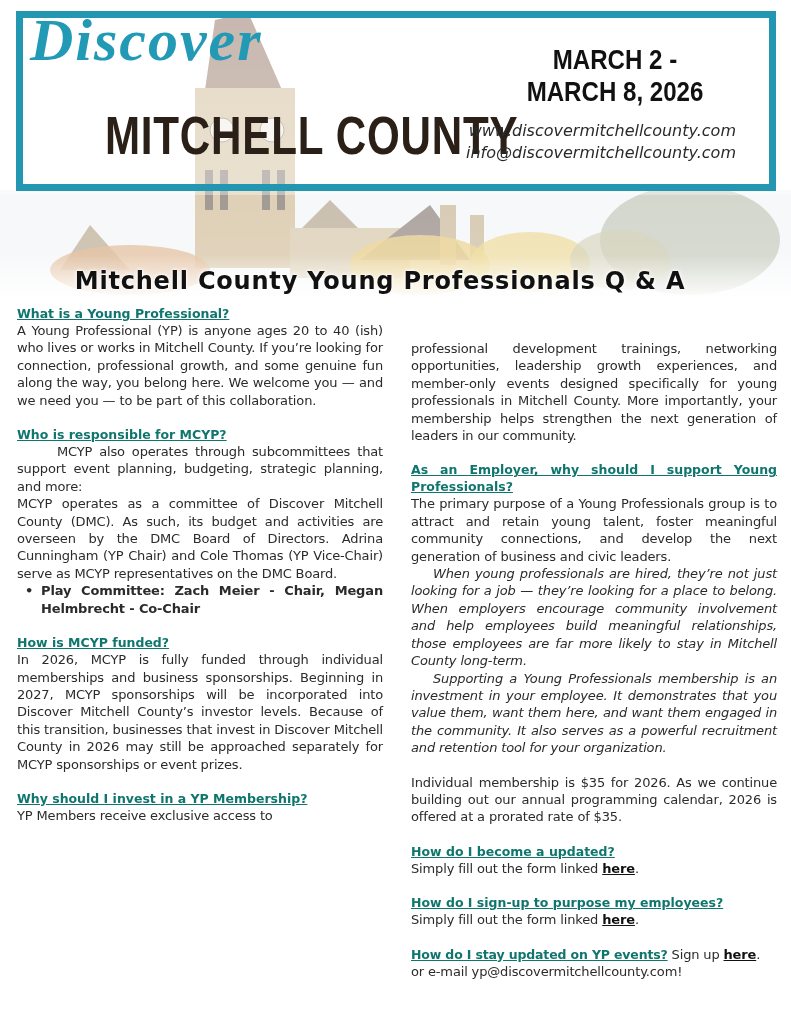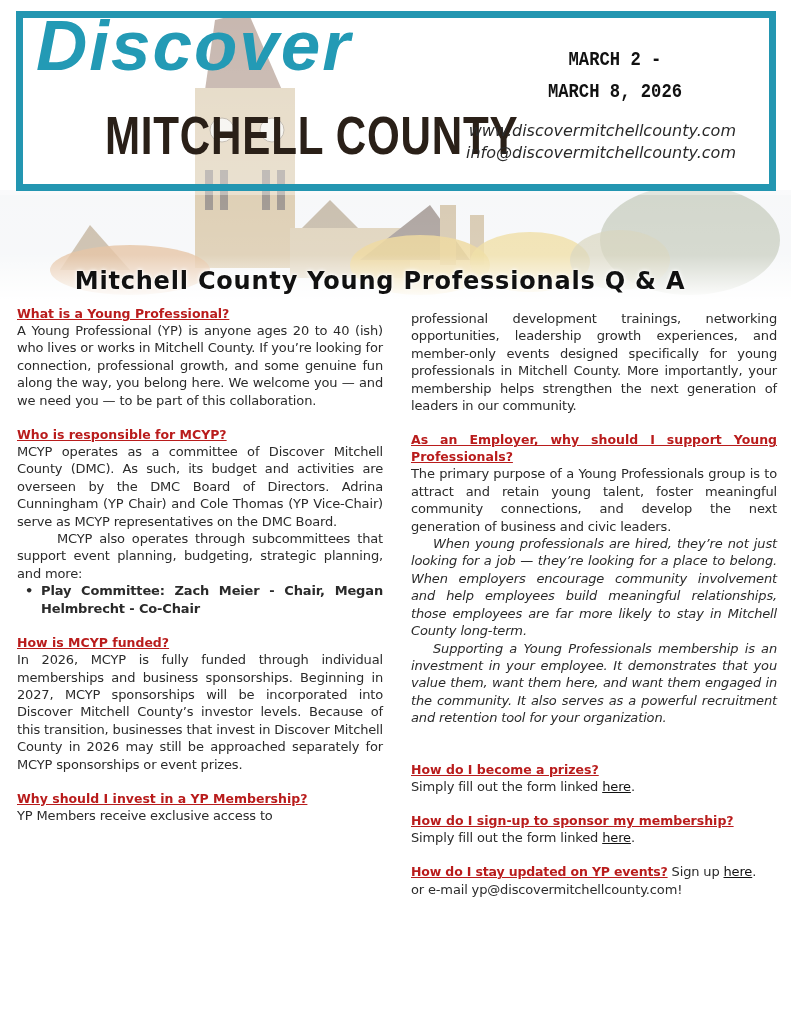--- a/index.html
+++ b/index.html
@@ -12,74 +12,74 @@
     overflow: hidden;
   }
   .photo {
     position: absolute; left: 0; top: 0; width: 791px; height: 300px;
   }
   .frame {
     position: absolute; left: 16px; top: 11px; width: 760px; height: 180px;
     border: 7px solid #2396b1;
   }
   .discover {
-    position: absolute; left: 36px; top: 10px;
-    font-family: Liberation Sans, sans-serif; font-style: italic; font-weight: bold;
-    font-size: 71px; color: #239ab5; letter-spacing: 2px; line-height: 1;
+    position: absolute; left: 30px; top: 10px;
+    font-family: Liberation Serif, serif; font-style: italic; font-weight: bold;
+    font-size: 60px; color: #239ab5; letter-spacing: 2px; line-height: 1;
   }
   .county {
     position: absolute; left: 105px; top: 108px;
     font-family: "Liberation Sans", sans-serif; font-weight: bold;
     font-size: 54px; color: #2a2018; letter-spacing: 1px; line-height: 1;
     transform: scaleX(0.78); transform-origin: left top;
   }
   .dates {
     position: absolute; left: 490px; top: 44px; width: 250px; text-align: center;
-    font-family: Liberation Mono, monospace; font-weight: bold;
-    font-size: 20px; color: #111; line-height: 32px;
+    font-family: Liberation Sans, sans-serif; font-weight: bold;
+    font-size: 28px; color: #111; line-height: 32px;
   }
   .dates span { display: block; transform: scaleX(0.86); }
   .contact {
     position: absolute; left: 456px; top: 120px; width: 280px; text-align: right;
     font-family: "DejaVu Sans", sans-serif; font-style: italic;
     font-size: 16px; color: #2a2a2a; line-height: 22px;
   }
   .page-title {
     position: absolute; left: 0; top: 267px; width: 760px; text-align: center;
     font-family: "DejaVu Sans", sans-serif; font-weight: bold;
     font-size: 24px; color: #111; letter-spacing: 0.8px;
     text-shadow: 0 0 3px #fff, 0 0 5px #fff;
   }
 
   
   .col { position: absolute; top: 305px; width: 366px; }
   .col.left { left: 17px; }
-  .col.right { left: 411px; top: 310px; }
+  .col.right { left: 411px; top: 340px; }
 
   .q {
     font-family: "DejaVu Sans", sans-serif; font-weight: bold;
-    font-size: 12.5px; color: #b91c1c; text-decoration: underline;
+    font-size: 12.5px; color: #0f766e; text-decoration: underline;
     line-height: 17px; text-align: justify;
   }
   .p {
     font-family: "DejaVu Sans", sans-serif; font-size: 13px; color: #2b2b2b;
     line-height: 17.4px; text-align: justify; letter-spacing: -0.15px;
   }
   .p.indent { text-indent: 40px; }
   .p.indent2 { text-indent: 22px; font-style: italic; }
   .gap { height: 17px; }
   ul.bullets { list-style: none; padding-left: 24px; font-weight: bold; }
   ul.bullets li {
     position: relative; font-size: 13px; line-height: 17.4px; color: #2b2b2b;
     text-align: justify; letter-spacing: -0.15px;
   }
   ul.bullets li::before {
     content: "\2022"; position: absolute; left: -16px; top: 0;
   }
-  a.here { color: #111; font-weight: normal; text-decoration: underline; }
+  a.here { color: #111; font-weight: bold; text-decoration: underline; }
   .inline-q { display: inline; }
 </style>
 </head>
 <body>
 
 <div class="banner">
   <svg class="photo" viewBox="0 0 791 300" width="791" height="300">
     <defs>
       <linearGradient id="fade" x1="0" y1="0" x2="0" y2="1">
         <stop offset="0" stop-color="#fff" stop-opacity="0.15"></stop>
@@ -133,22 +133,22 @@
 
   <div class="page-title">Mitchell County Young Professionals Q &amp; A</div>
 </div>
 
 <div class="col left">
   <div class="q">What is a Young Professional?</div>
   <div class="p">A Young Professional (YP) is anyone ages 20 to 40 (ish) who lives or works in Mitchell County. If you’re looking for connection, professional growth, and some genuine fun along the way, you belong here. We welcome you — and we need you — to be part of this collaboration.</div>
   <div class="gap"></div>
 
   <div class="q">Who is responsible for MCYP?</div>
+  <div class="p indent">MCYP also operates through subcommittees that support event planning, budgeting, strategic planning, and more:</div>
   <div class="p">MCYP operates as a committee of Discover Mitchell County (DMC). As such, its budget and activities are overseen by the DMC Board of Directors. Adrina Cunningham (YP Chair) and Cole Thomas (YP Vice-Chair) serve as MCYP representatives on the DMC Board.</div>
-  <div class="p indent">MCYP also operates through subcommittees that support event planning, budgeting, strategic planning, and more:</div>
   <ul class="bullets">
     <li>Play Committee: Zach Meier - Chair, Megan Helmbrecht - Co-Chair</li>
   </ul>
   <div class="gap"></div>
 
   <div class="q">How is MCYP funded?</div>
   <div class="p">In 2026, MCYP is fully funded through individual memberships and business sponsorships. Beginning in 2027, MCYP sponsorships will be incorporated into Discover Mitchell County’s investor levels. Because of this transition, businesses that invest in Discover Mitchell County in 2026 may still be approached separately for MCYP sponsorships or event prizes.</div>
   <div class="gap"></div>
 
   <div class="q">Why should I invest in a YP Membership?</div>
@@ -158,25 +158,26 @@
 <div class="col right">
   <div class="p">professional development trainings, networking opportunities, leadership growth experiences, and member-only events designed specifically for young professionals in Mitchell County. More importantly, your membership helps strengthen the next generation of leaders in our community.</div>
   <div class="gap"></div>
 
   <div class="q">As an Employer, why should I support Young Professionals?</div>
   <div class="p">The primary purpose of a Young Professionals group is to attract and retain young talent, foster meaningful community connections, and develop the next generation of business and civic leaders.</div>
   <div class="p indent2">When young professionals are hired, they’re not just looking for a job — they’re looking for a place to belong. When employers encourage community involvement and help employees build meaningful relationships, those employees are far more likely to stay in Mitchell County long-term.</div>
   <div class="p indent2">Supporting a Young Professionals membership is an investment in your employee. It demonstrates that you value them, want them here, and want them engaged in the community. It also serves as a powerful recruitment and retention tool for your organization.</div>
   <div class="gap"></div>
 
+  <div class="p">Individual membership is $35 for 2026. As we continue building out our annual programming calendar, 2026 is offered at a prorated rate of $35.</div>
   <div class="gap"></div>
 
-  <div class="q">How do I become a prizes?</div>
+  <div class="q">How do I become a updated?</div>
   <div class="p"><span>Simply fill out the form linked </span><a class="here">here</a><span>.</span></div>
   <div class="gap"></div>
 
-  <div class="q">How do I sign-up to sponsor my membership?</div>
+  <div class="q">How do I sign-up to purpose my employees?</div>
   <div class="p"><span>Simply fill out the form linked </span><a class="here">here</a><span>.</span></div>
   <div class="gap"></div>
 
   <div class="p"><span class="q inline-q">How do I stay updated on YP events?</span><span> Sign up </span><a class="here">here</a><span>.</span></div>
   <div class="p">or e-mail yp@discovermitchellcounty.com!</div>
 </div>
 
 </body></html>

